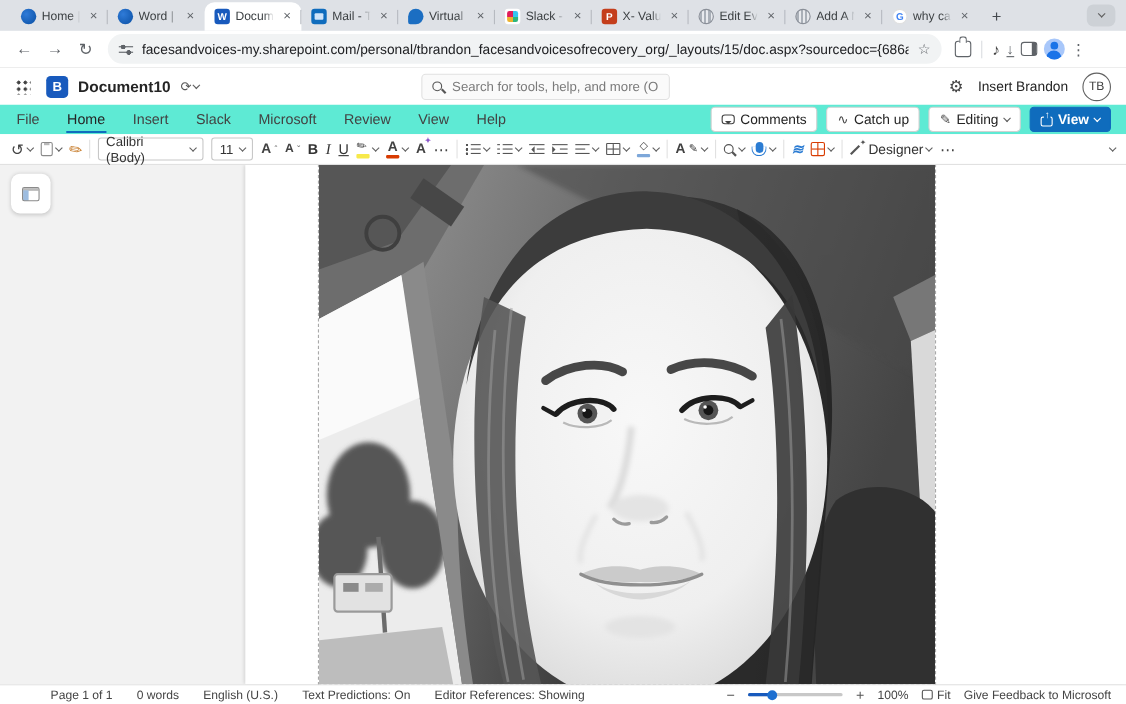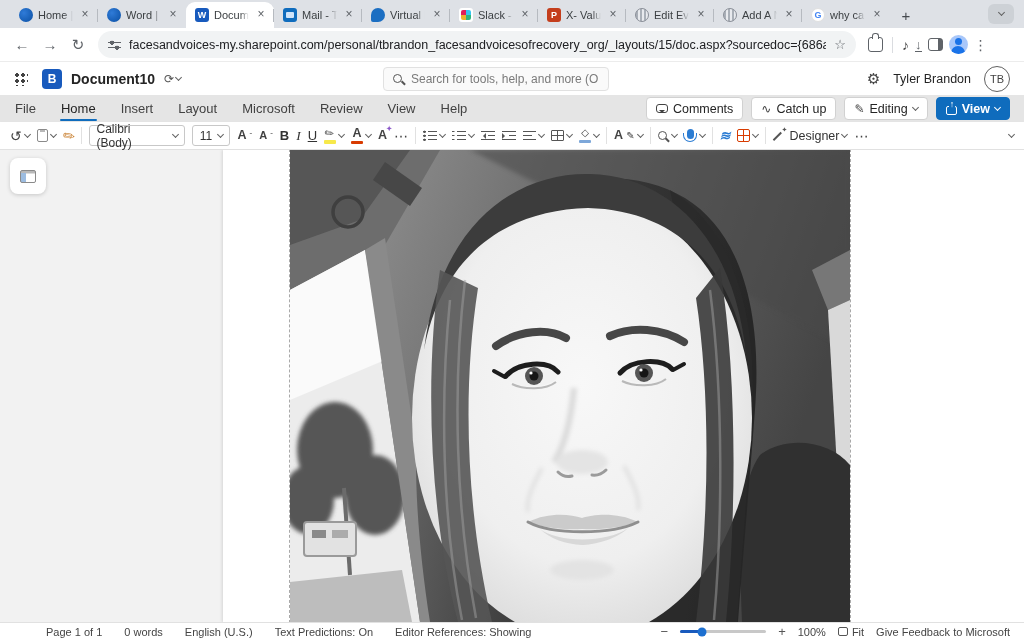--- a/index.html
+++ b/index.html
@@ -54,21 +54,21 @@
   .saveic{font-size:12px;color:#585858;margin:0 2px 0 9px;}
   .searchbox{position:absolute;left:383px;width:226px;height:24px;border:1px solid #e1e1e1;background:#fafafa;border-radius:4px;display:flex;align-items:center;gap:7px;padding:0 9px;}
   .searchbox .mag{flex:none;}
   .sph{font-size:12px;color:#7a7a7a;white-space:nowrap;overflow:hidden;}
   .wh-right{margin-left:auto;display:flex;align-items:center;gap:13px;}
   .gear{font-size:15px;color:#424242;}
   .uname{font-size:12.5px;color:#242424;}
   .tb{width:26px;height:26px;border-radius:50%;border:1px solid #616161;color:#424242;font-size:11px;display:flex;align-items:center;justify-content:center;}
 
   
-  .menubar{height:27px;background:#e5e5e5;display:flex;align-items:center;padding:0 14px;gap:23px;}
+  .menubar{height:27px;background:#5eead4;display:flex;align-items:center;padding:0 14px;gap:23px;}
   .mitem{font-size:13px;color:#424242;position:relative;padding:4px 1px;}
   .mitem.active{color:#242424;font-weight:400;}
   .mitem.active::after{content:"";position:absolute;left:0;right:0;bottom:-1px;height:2.5px;border-radius:2px;background:#0f6cbd;}
   .mb-right{margin-left:auto;display:flex;gap:8px;}
   .pill{height:23px;border:1px solid #d1d1d1;border-radius:4px;background:#fff;display:flex;align-items:center;gap:5px;padding:0 9px;font-size:12.5px;color:#242424;}
   .pill.share{background:#0f6cbd;border-color:#0f6cbd;color:#fff;font-weight:600;}
   .bubble{width:12px;height:9px;border:1.4px solid #424242;border-radius:3px;position:relative;}
   .bubble::after{content:"";position:absolute;left:2px;bottom:-4px;border:3px solid transparent;border-top-color:#424242;}
   .pulse{font-size:12px;color:#424242;}
   .pencil{font-size:12px;color:#424242;}
@@ -215,31 +215,31 @@
   <span class="wlogo">B</span>
   <span class="doctitle">Document10</span>
   <span class="saveic">⟳</span>
   <span class="chv"></span>
   <div class="searchbox">
     <span class="ic-find mag"></span>
     <span class="sph">Search for tools, help, and more (Option + Q</span>
   </div>
   <div class="wh-right">
     <span class="gear">⚙</span>
-    <span class="uname">Tyler Brandon</span>
+    <span class="uname">Insert Brandon</span>
     <span class="tb">TB</span>
   </div>
 </div>
 
 <div class="menubar">
   <span id="menuitems" style="display:flex;gap:23px;">
       <span class="mitem">File</span>
       <span class="mitem active">Home</span>
       <span class="mitem">Insert</span>
-      <span class="mitem">Layout</span>
+      <span class="mitem">Slack</span>
       <span class="mitem">Microsoft</span>
       <span class="mitem">Review</span>
       <span class="mitem">View</span>
       <span class="mitem">Help</span>
     </span>
   <div class="mb-right">
     <button class="pill">
         <span class="bubble"></span>
         <span>Comments</span>
       </button>

